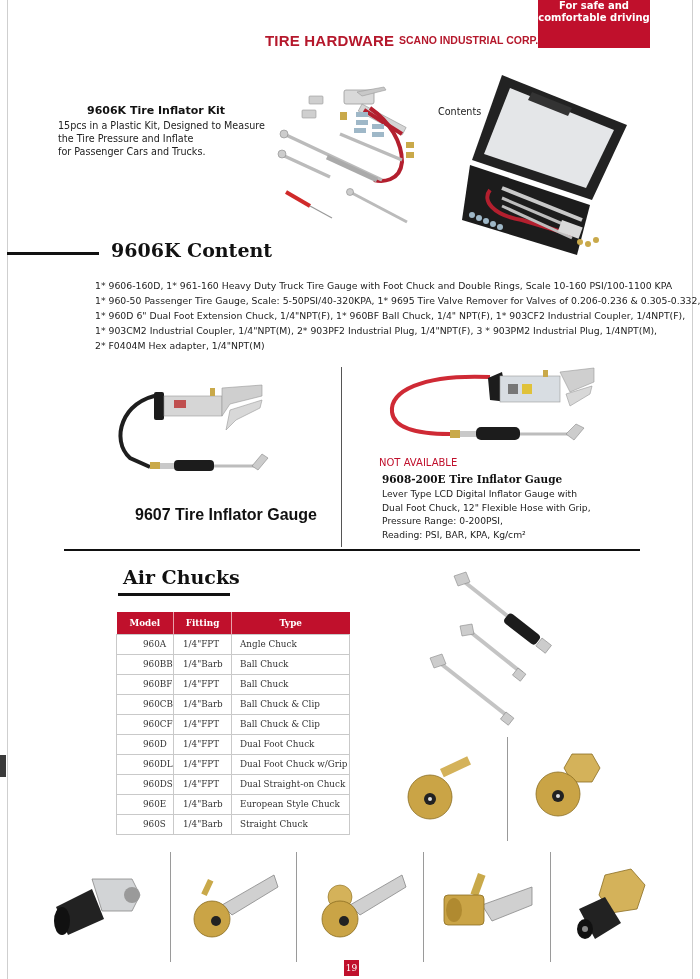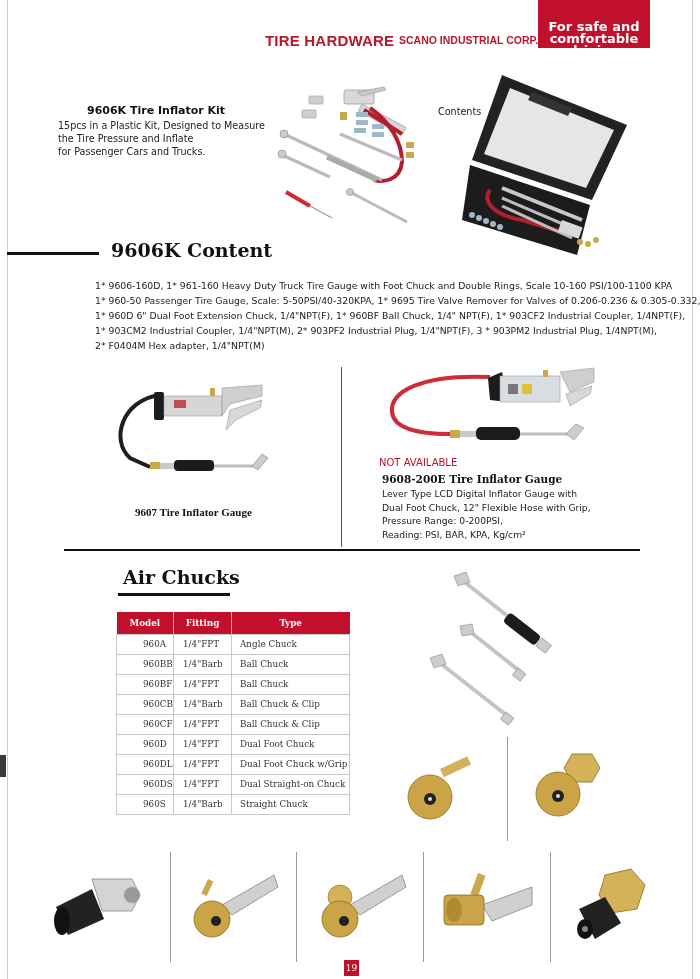--- a/index.html
+++ b/index.html
@@ -9,21 +9,21 @@
   .abs { position: absolute; }
 
   
   .left-border { left: 7px; top: 0; width: 1px; height: 979px; background: #cfcfcf; }
   .right-border { left: 692px; top: 0; width: 1px; height: 979px; background: #cfcfcf; }
   .edge-tab { left: 0; top: 755px; width: 6px; height: 22px; background: #3a3a3a; }
 
   
   .hdr-title { left: 265px; top: 32px; font-family: "Liberation Sans", sans-serif; font-weight: bold; font-size: 15px; color: #b5182c; letter-spacing: 0.2px; }
   .hdr-corp { left: 399px; top: 34px; font-family: "Liberation Sans", sans-serif; font-weight: bold; font-size: 10.5px; color: #b5182c; }
-  .hdr-badge { left: 538px; top: 0; width: 112px; height: 48px; background: #c0102c; color: #fff; text-align: center; font-family: "DejaVu Sans", sans-serif; font-weight: bold; font-size: 13px; line-height: 12px; padding-top: 21px; }
+  .hdr-badge { left: 538px; top: 0; width: 112px; height: 48px; background: #c0102c; color: #fff; text-align: center; font-family: "DejaVu Sans", sans-serif; font-weight: bold; font-size: 10px; line-height: 12px; }
 
   
   .kit-title { left: 58px; top: 104px; font-weight: bold; font-size: 11px; color: #111; margin-left: 29px; }
   .kit-desc { left: 58px; top: 119px; font-size: 9.6px; line-height: 13px; color: #222; width: 210px; }
   .contents-label { left: 438px; top: 106px; font-size: 9.6px; color: #222; }
 
   .kit-parts { left: 262px; top: 82px; width: 168px; height: 145px; }
   .kit-case { left: 462px; top: 70px; width: 170px; height: 185px; }
 
   
@@ -31,21 +31,21 @@
   .content-title { left: 111px; top: 239px; font-family: "DejaVu Serif", serif; font-weight: bold; font-size: 19px; color: #111; }
 
   .content-list { left: 58px; top: 278px; font-size: 9.3px; line-height: 15px; color: #222; width: 640px; }
   .content-list div { white-space: nowrap; margin-left: 37px; }
 
   
   .vsep1 { left: 341px; top: 367px; width: 1px; height: 180px; background: #555; }
   .hrule1 { left: 64px; top: 549px; width: 576px; height: 2px; background: #111; }
 
   .gauge1 { left: 112px; top: 370px; width: 180px; height: 115px; }
-  .gauge1-title { left: 135px; top: 506px; font-family: Liberation Serif, serif; font-weight: bold; font-size: 11px; color: #111; }
+  .gauge1-title { left: 135px; top: 506px; font-family: Liberation Sans, sans-serif; font-weight: bold; font-size: 16px; color: #111; }
 
   .gauge2 { left: 380px; top: 362px; width: 230px; height: 95px; }
   .na-label { left: 379px; top: 457px; font-size: 10px; color: #c0102c; }
   .gauge2-title { left: 382px; top: 473px; font-family: "DejaVu Serif", serif; font-weight: bold; font-size: 10.5px; color: #111; }
   .gauge2-desc { left: 382px; top: 487px; font-size: 9.2px; line-height: 13.5px; color: #222; width: 260px; }
 
   
   .ac-title { left: 123px; top: 566px; font-family: "DejaVu Serif", serif; font-weight: bold; font-size: 19px; color: #111; }
   .ac-rule { left: 118px; top: 593px; width: 112px; height: 3px; background: #111; }
 
@@ -248,20 +248,25 @@
         <td>960DL</td>
         <td>1/4"FPT</td>
         <td>Dual Foot Chuck w/Grip</td>
       </tr>
       <tr>
         <td>960DS</td>
         <td>1/4"FPT</td>
         <td>Dual Straight-on Chuck</td>
       </tr>
       <tr>
+        <td>960E</td>
+        <td>1/4"Barb</td>
+        <td>European Style Chuck</td>
+      </tr>
+      <tr>
         <td>960S</td>
         <td>1/4"Barb</td>
         <td>Straight Chuck</td>
       </tr>
     </tbody>
 </table>
 
 <svg class="abs bars" viewBox="0 0 180 160">
   <line x1="52" y1="12" x2="100" y2="50" stroke="#c4c4c4" stroke-width="4"></line>
   <rect x="100" y="44" width="40" height="12" rx="4" fill="#1c1c1c" transform="rotate(38 100 44)"></rect>

